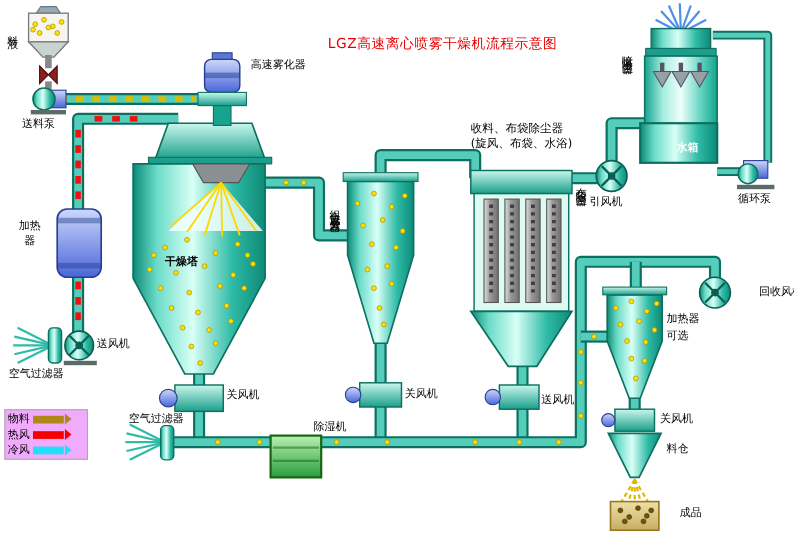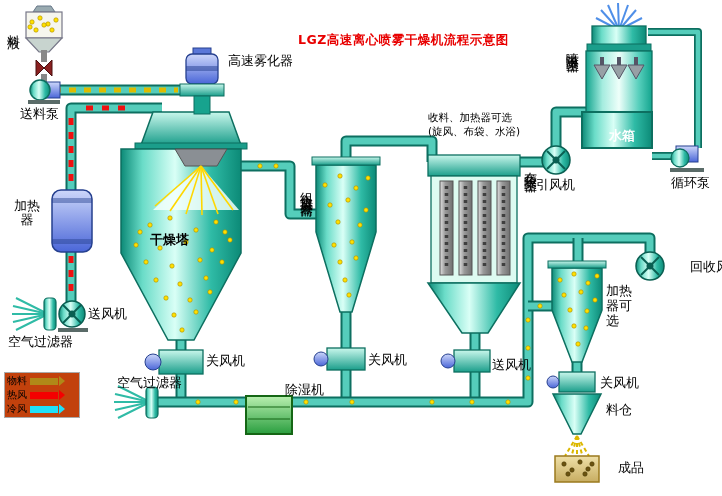--- a/index.html
+++ b/index.html
@@ -1,36 +1,36 @@
 <!DOCTYPE html>
 <html><head>
 <meta charset="utf-8">
 <style>
   html,body{margin:0;padding:0;background:#fff;}
   #stage{position:relative;width:722px;height:496px;background:#fff;overflow:hidden;
          font-family:"DejaVu Sans","Liberation Sans",sans-serif;}
   #flow-svg{position:absolute;left:0;top:0;}
-  .lbl{position:absolute;font-size:13px;line-height:1.3;color:#000;white-space:nowrap;}
-  .ttl{color:#e80000;font-weight:bold;font-size:12.5px;letter-spacing:.5px;}
+  .lbl{position:absolute;font-size:10px;line-height:1.3;color:#000;white-space:nowrap;}
+  .ttl{color:#e80000;font-weight:normal;font-size:12.5px;letter-spacing:.5px;}
   .vtext{writing-mode:vertical-rl;text-orientation:upright;letter-spacing:2px;white-space:normal;}
   .note{white-space:pre-line;font-size:10.5px;}
   .note-h{line-height:20px;width:56px;}
   .note-b{line-height:14px;width:112px;}
   .wrap2{white-space:normal;width:26px;line-height:14px;text-align:center;}
   .wrap3{white-space:normal;width:34px;line-height:15px;}
   .white{color:#fff;font-weight:bold;text-align:right;}
   .bold{font-weight:bold;}
   
   .pO{fill:none;stroke:#0d6f60;stroke-width:11;stroke-linejoin:round;}
   .pI{fill:none;stroke:#55cdbb;stroke-width:7;stroke-linejoin:round;}
   .pOt{fill:none;stroke:#0d6f60;stroke-width:8;stroke-linejoin:round;}
   .pIt{fill:none;stroke:#55cdbb;stroke-width:4.5;stroke-linejoin:round;}
   
   .legend{position:absolute;left:4px;top:372px;width:76px;height:46px;border:1px solid #aaa;
-          background:#c2410c;display:flex;flex-direction:column;justify-content:space-around;padding:1px 2px;box-sizing:border-box;}
+          background:#f0abfc;display:flex;flex-direction:column;justify-content:space-around;padding:1px 2px;box-sizing:border-box;}
   .lrow{display:flex;align-items:center;gap:3px;}
   .ltext{font-size:10px;color:#000;}
   .lbar{width:28px;height:7px;display:inline-block;}
   .arr{width:0;height:0;border-top:5px solid transparent;border-bottom:5px solid transparent;display:inline-block;margin-left:-2px;}
   .sw-material{background:#b08818;} .arr-material{border-left:6px solid #b08818;}
   .sw-hot{background:#f40000;} .arr-hot{border-left:6px solid #f40000;}
   .sw-cold{background:#20e0f8;} .arr-cold{border-left:6px solid #20e0f8;}
 </style>
 </head>
 <body>
@@ -381,21 +381,21 @@
 <div class="lbl" style="left:228px;top:53px;">高速雾化器</div>
 <div class="lbl wrap2" style="left:14px;top:199px;">加热器</div>
 <div class="lbl bold" style="left:150px;top:232px;">干燥塔</div>
 <div class="lbl" style="left:8px;top:334px;">空气过滤器</div>
 <div class="lbl" style="left:88px;top:306px;">送风机</div>
 <div class="lbl" style="left:206px;top:353px;">关风机</div>
 <div class="lbl" style="left:117px;top:375px;">空气过滤器</div>
 <div class="lbl" style="left:261px;top:382px;margin-left:24px;">除湿机</div>
 <div class="lbl vtext" style="left:297px;top:182px;">组合旋风分离器</div>
 <div class="lbl" style="left:368px;top:352px;">关风机</div>
-<div class="lbl note note-b" style="left:428px;top:110px;">收料、加热器可选
+<div class="lbl note note-b" style="left:428px;top:110px;">收料、布袋除尘器
 (旋风、布袋、水浴)</div>
 <div class="lbl vtext" style="left:521px;top:162px;">布袋除尘器</div>
 <div class="lbl" style="left:492px;top:357px;">送风机</div>
 <div class="lbl" style="left:536px;top:177px;">引风机</div>
 <div class="lbl vtext" style="left:563px;top:42px;">喷淋除尘器</div>
 <div class="lbl white" style="left:599px;top:128px;width:36px;">水箱</div>
 <div class="lbl" style="left:671px;top:175px;">循环泵</div>
 <div class="lbl" style="left:690px;top:259px;text-align:center;">回收风机</div>
 <div class="lbl wrap3" style="left:606px;top:283px;">加热器可选</div>
 <div class="lbl" style="left:600px;top:375px;">关风机</div>

